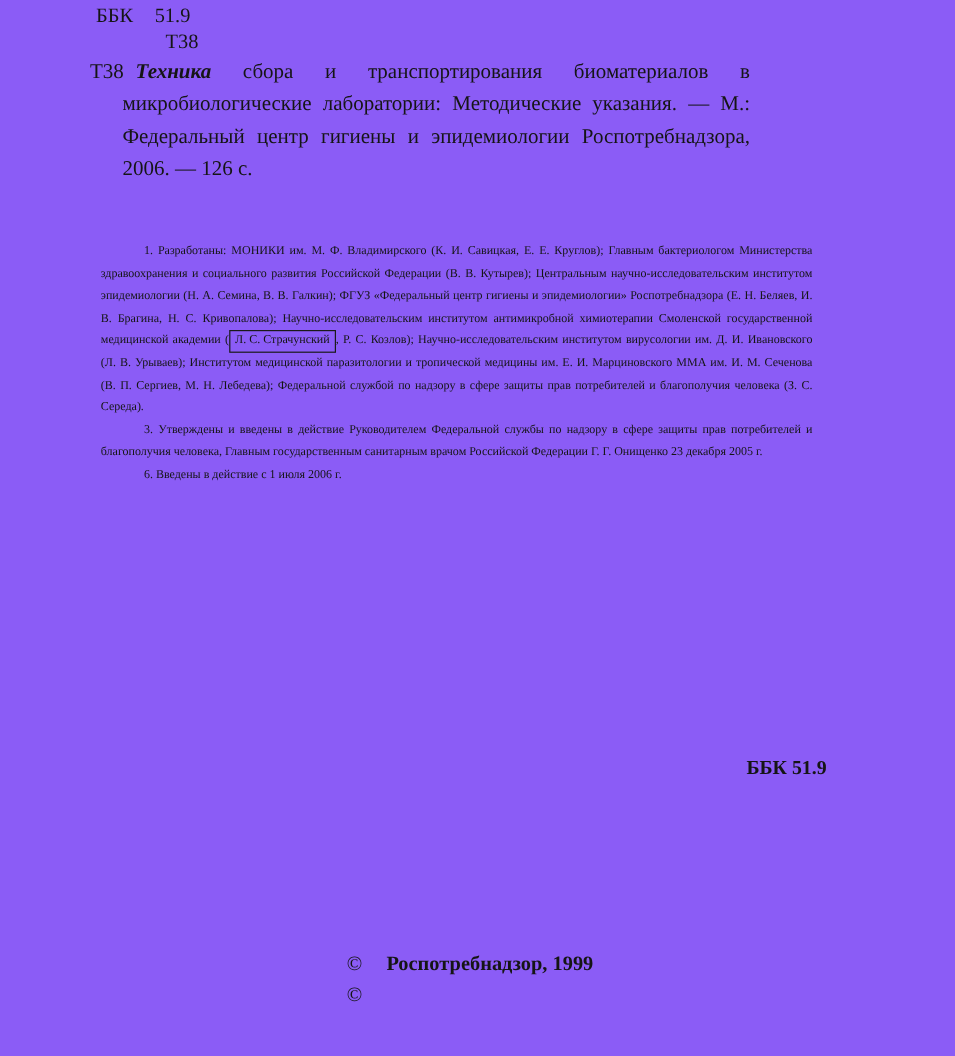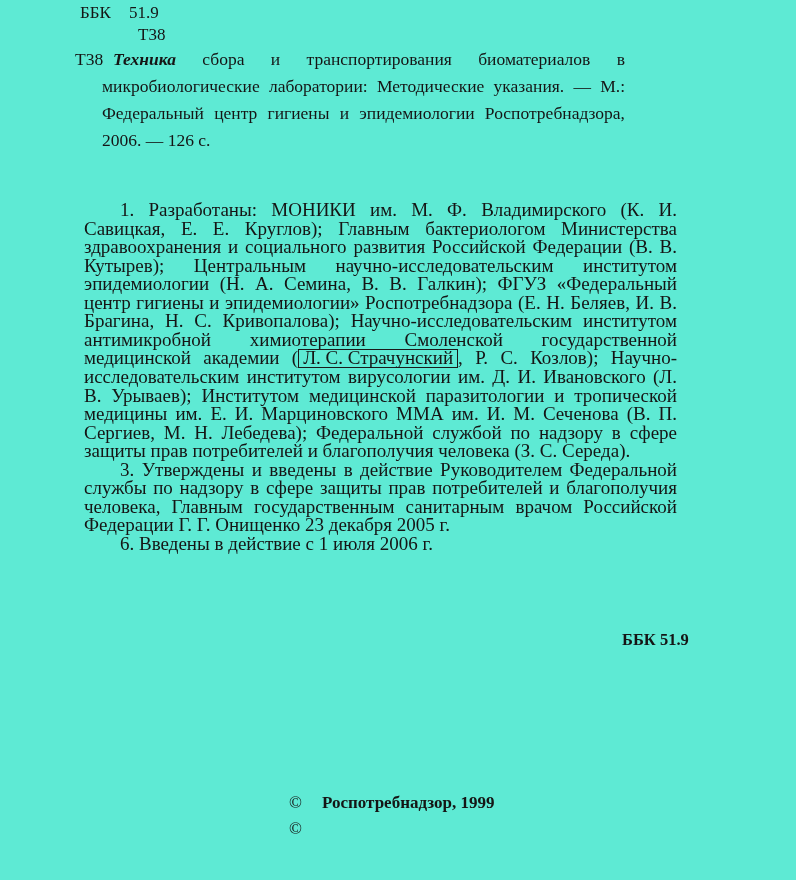--- a/index.html
+++ b/index.html
@@ -4,21 +4,21 @@
 <style>
   html, body {
     margin: 0;
     padding: 0;
     background: #ffffff;
   }
   .page {
     position: relative;
     width: 796px;
     height: 880px;
-    background: #5eead4;
+    background: #8b5cf6;
     color: #151515;
     font-family: "Liberation Serif", "DejaVu Serif", serif;
     overflow: hidden;
   }
 
   
   .top-block {
     position: absolute;
     left: 80px;
     top: 2px;
@@ -49,21 +49,21 @@
     text-align: justify;
   }
   .bold { font-weight: bold; font-style: italic; }
 
   
   .notes {
     position: absolute;
     left: 84px;
     top: 201px;
     width: 593px;
-    font-size: 19px;
+    font-size: 10px;
     line-height: 18.5px;
     text-align: justify;
   }
   .notes p {
     margin: 0;
     text-indent: 36px;
   }
   .boxed-name {
     display: inline-block;
     text-indent: 0;

